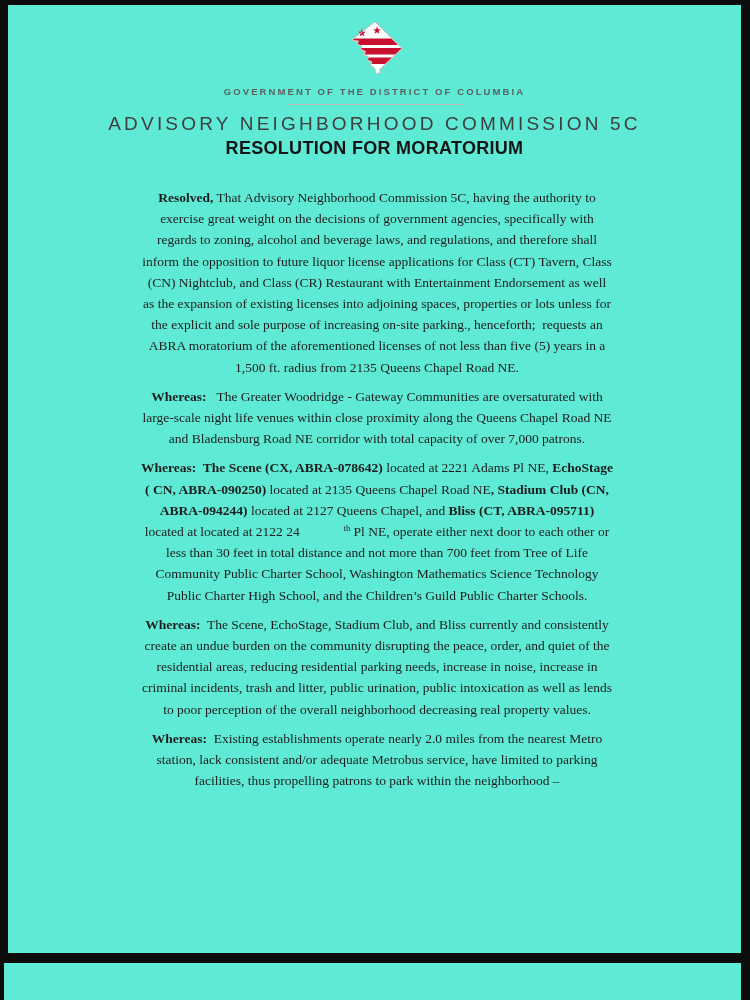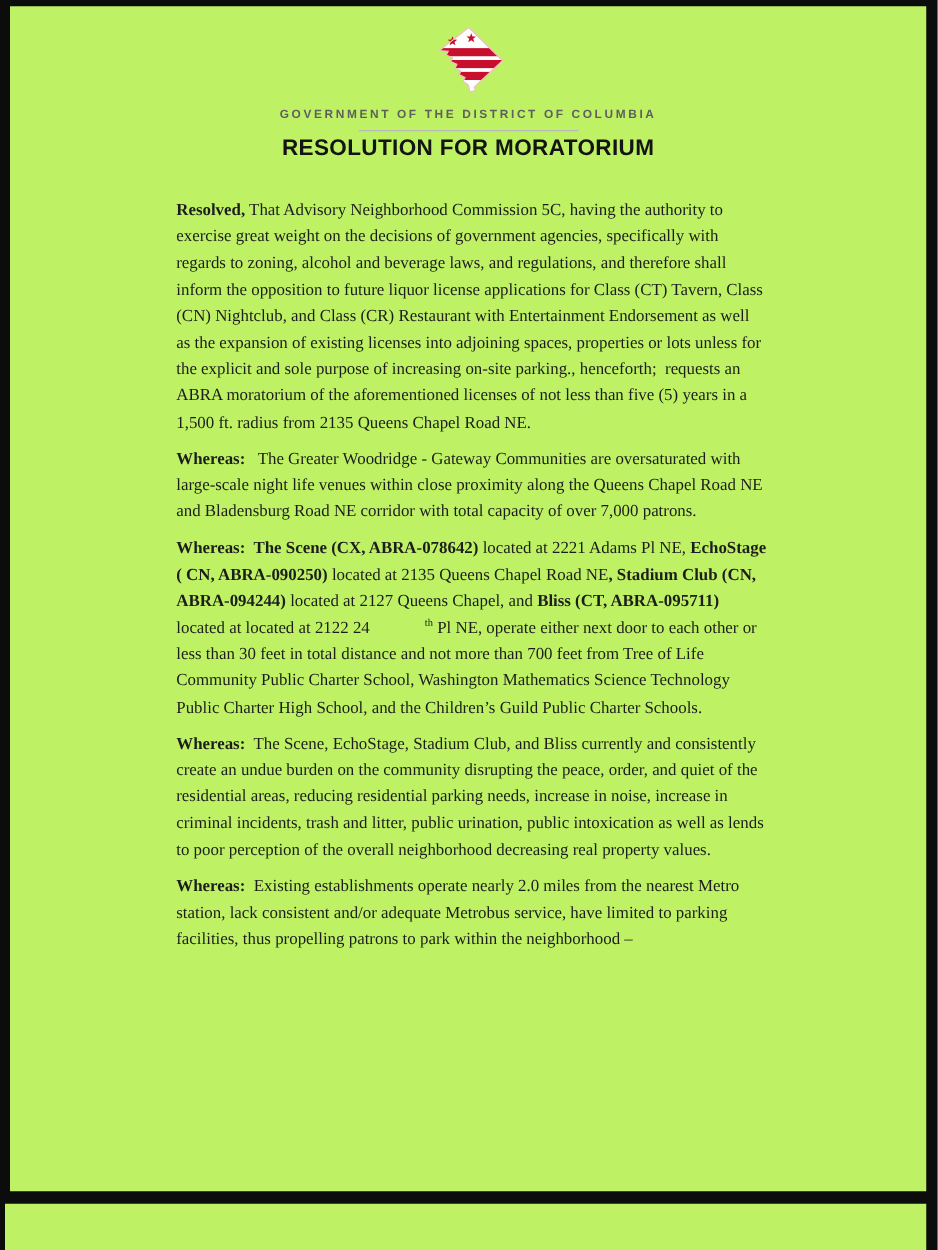--- a/index.html
+++ b/index.html
@@ -5,21 +5,21 @@
   html, body { margin: 0; padding: 0; }
   body {
     width: 750px; height: 1000px;
     background: #0c0c0c;
     position: relative;
     overflow: hidden;
     font-family: "Liberation Serif", serif;
   }
   .page {
     position: absolute;
-    background: #bef264;
+    background: #5eead4;
   }
   .page-1 { left: 8px; top: 5px; width: 733px; height: 948px; }
   .page-2 { left: 4px; top: 963px; width: 737px; height: 37px; }
 
   .logo-wrap {
     text-align: center;
     padding-top: 14px;
     line-height: 0;
   }
   .gov-line {
@@ -54,20 +54,21 @@
     font-size: 18px;
     font-weight: 700;
     letter-spacing: 0.3px;
     color: #141414;
   }
   .doc-body {
     margin: 28px 128px 0 133px;
     font-size: 13.5px;
     line-height: 21.2px;
     color: #1d1d1d;
+    text-align: center;
   }
   .doc-body p {
     margin: 0 0 8px 0;
     white-space: pre-wrap;
   }
   .doc-body b { font-weight: 700; }
   .doc-body sup {
     font-size: 0.62em;
     line-height: 0;
     vertical-align: super;
@@ -103,20 +104,21 @@
       <polygon fill="#c8102e" points="66,12 68,17.25 73.61,17.53 69.23,21.05 70.7,26.47 66,23.4 61.3,26.47 62.77,21.05 58.39,17.53 64,17.25"></polygon>
 
       <path d="M62 3 L116 56 L71 98 L72.5 104 L64 106 L61.5 95
                L53 89 L56 83 L46.5 78.5 L49.5 72.5 L40 68 L43 62
                L33 57.5 L36 51.5 L26 47 L29 41 L15 40 Z" fill="none" stroke="#f3bcc0" stroke-width="2"></path>
     </svg>
   </div>
 
   <div class="gov-line">GOVERNMENT OF THE DISTRICT OF COLUMBIA</div>
   <div class="gov-divider"></div>
+  <div class="anc-title">ADVISORY NEIGHBORHOOD COMMISSION 5C</div>
   <div class="res-title">RESOLUTION FOR MORATORIUM</div>
 
   <div class="doc-body">
       <p><b>Resolved,</b><span> That Advisory Neighborhood Commission 5C, having the authority to exercise great weight on the decisions of government agencies, specifically with regards to zoning, alcohol and beverage laws, and regulations, and therefore shall inform the opposition to future liquor license applications for Class (CT) Tavern, Class (CN) Nightclub, and Class (CR) Restaurant with Entertainment Endorsement as well as the expansion of existing licenses into adjoining spaces, properties or lots unless for the explicit and sole purpose of increasing on-site parking., henceforth;  requests an ABRA moratorium of the aforementioned licenses of not less than five (5) years in a 1,500 ft. radius from 2135 Queens Chapel Road NE.</span></p>
       <p><b>Whereas:</b><span>   The Greater Woodridge - Gateway Communities are oversaturated with large-scale night life venues within close proximity along the Queens Chapel Road NE and Bladensburg Road NE corridor with total capacity of over 7,000 patrons.</span></p>
       <p><b>Whereas:  The Scene (CX, ABRA-078642)</b><span> located at 2221 Adams Pl NE, </span><b>EchoStage ( CN, ABRA-090250)</b><span> located at 2135 Queens Chapel Road NE</span><b>,</b><span> </span><b>Stadium Club (CN, ABRA-094244)</b><span> located at 2127 Queens Chapel, and </span><b>Bliss (CT, ABRA-095711)</b><span> located at located at 2122 24</span><sup>th</sup><span> Pl NE, operate either next door to each other or less than 30 feet in total distance and not more than 700 feet from Tree of Life Community Public Charter School, Washington Mathematics Science Technology Public Charter High School, and the Children’s Guild Public Charter Schools.</span></p>
       <p><b>Whereas:</b><span>  The Scene, EchoStage, Stadium Club, and Bliss currently and consistently create an undue burden on the community disrupting the peace, order, and quiet of the residential areas, reducing residential parking needs, increase in noise, increase in criminal incidents, trash and litter, public urination, public intoxication as well as lends to poor perception of the overall neighborhood decreasing real property values.</span></p>
       <p><b>Whereas:</b><span>  Existing establishments operate nearly 2.0 miles from the nearest Metro station, lack consistent and/or adequate Metrobus service, have limited to parking facilities, thus propelling patrons to park within the neighborhood –</span></p>
     </div>
 

